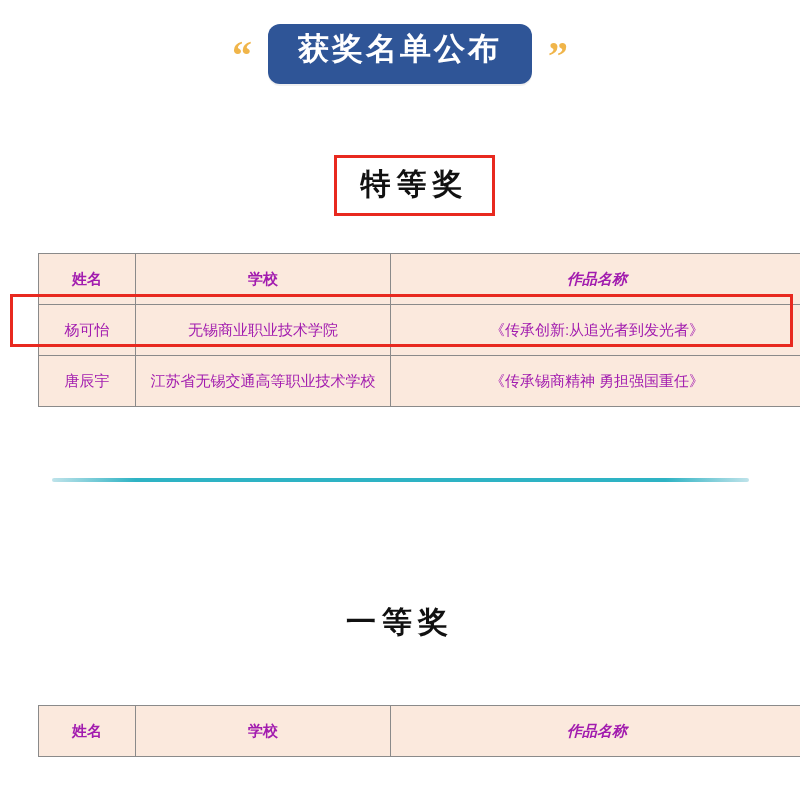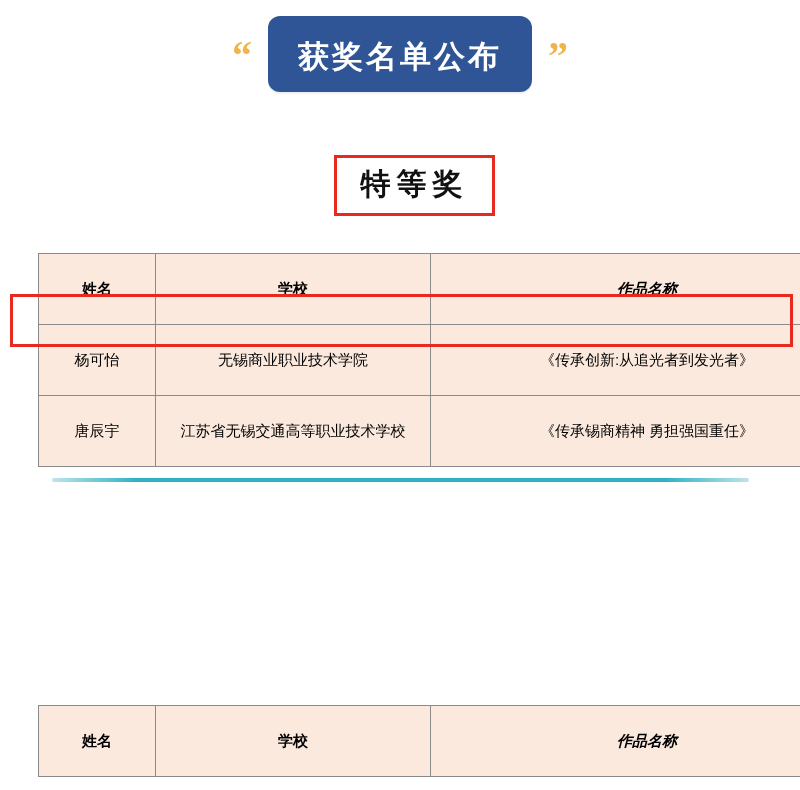--- a/index.html
+++ b/index.html
@@ -44,21 +44,21 @@
     margin-top: 4px;
   }
   .quote-right {
     margin-left: 16px;
     margin-top: 4px;
   }
   .banner {
     background: #2f5597;
     color: #ffffff;
     border-radius: 12px;
-    padding: 20px 30px 14px 30px;
+    padding: 4px 30px 14px 30px;
     font-size: 31px;
     font-weight: bold;
     letter-spacing: 3px;
     font-family: "Liberation Sans", sans-serif;
     box-shadow: 0 2px 0 rgba(0,0,0,0.06);
   }
 
   
   .section-title {
     position: absolute;
@@ -89,23 +89,23 @@
     position: absolute;
     border-collapse: collapse;
     table-layout: fixed;
     background: #fbe9dd;
     font-family: "Liberation Sans", sans-serif;
   }
   .tbl td, .tbl th {
     border: 1px solid #8a8a8a;
     text-align: center;
     font-size: 15px;
-    color: #000000;
+    color: #a21caf;
     font-weight: normal;
-    padding: 14px;
+    padding: 4px;
     height: 42px;
     white-space: nowrap;
   }
   .tbl th {
     font-weight: bold;
     background: #fbe9dd;
   }
   .col-name { width: 88px; }
   .col-school { width: 246px; }
   .col-work { width: 404px; font-style: italic; }
@@ -174,20 +174,21 @@
       <td>江苏省无锡交通高等职业技术学校</td>
       <td>《传承锡商精神 勇担强国重任》</td>
     </tr>
   </tbody>
     </table>
 
   <div class="highlight-box"></div>
 
   <div class="divider"></div>
 
+  <div class="section-title title-first">一等奖</div>
 
   <table class="tbl" id="table-first">
     <tbody>
         <tr>
       <th class="col-name">姓名</th>
       <th class="col-school">学校</th>
       <th class="col-work">作品名称</th>
     </tr>
   </tbody>
     </table>

